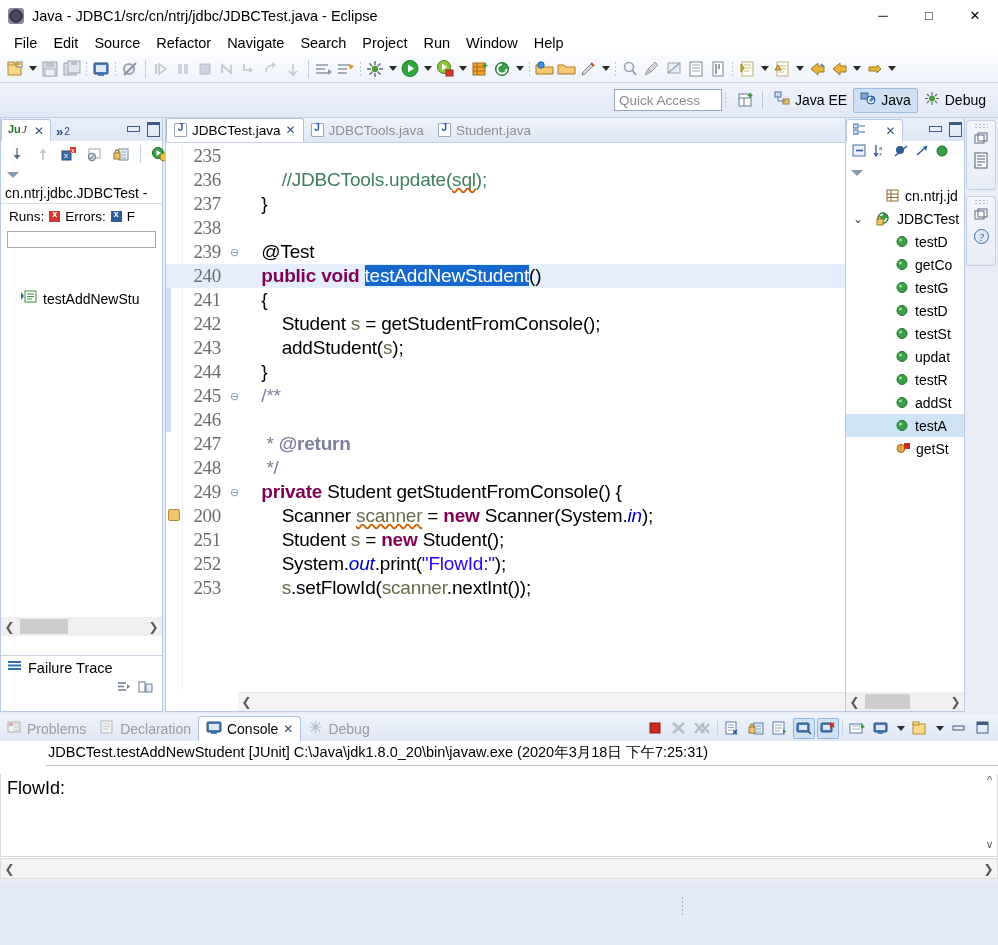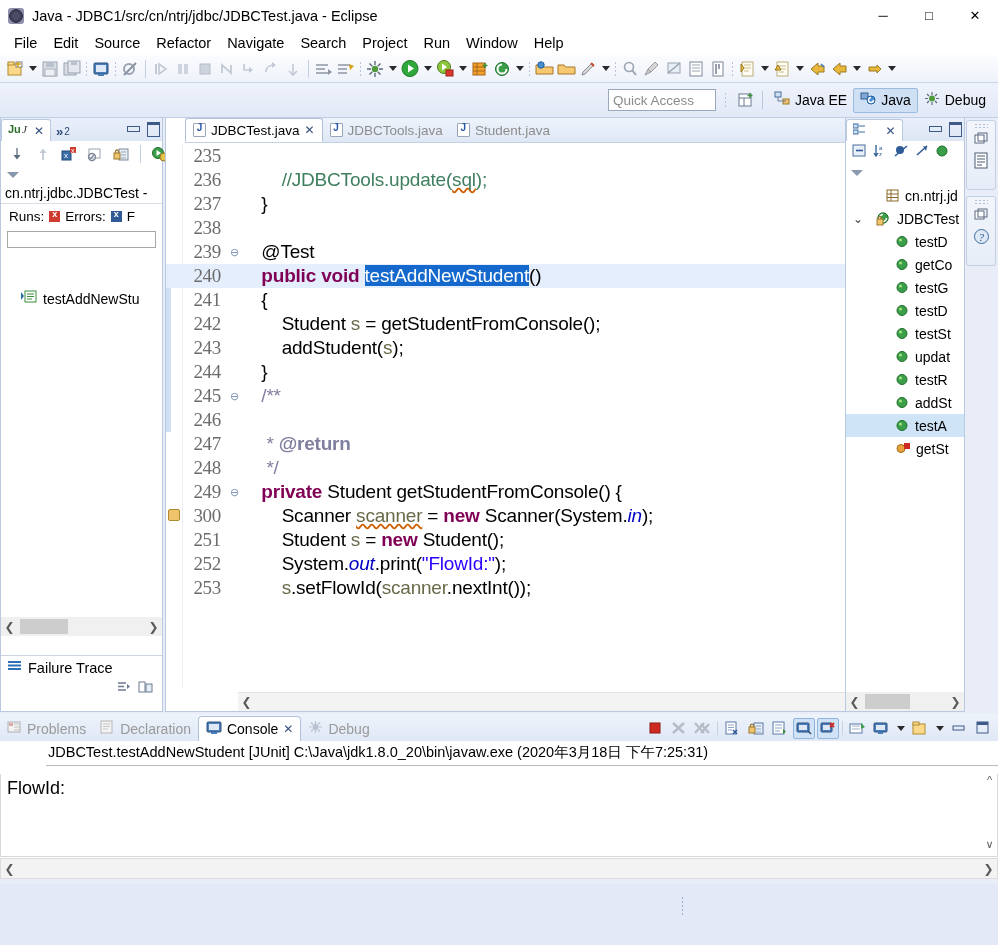--- a/index.html
+++ b/index.html
@@ -68,21 +68,21 @@
 
   
   #perspbar {
     position: absolute; left: 0; top: 83px; width: 998px; height: 35px;
     background: linear-gradient(#eef2fb, #e2e9f7);
     border-bottom: 1px solid #c2cee4;
     display: flex; align-items: center; justify-content: flex-end; padding-right: 6px;
   }
   #quickaccess {
     width: 108px; height: 22px; background: #fff; border: 1px solid #9aa8bd;
-    font-size: 13.5px; color: #8b8b8b; padding: 2px 4px; margin-right: 6px;
+    font-size: 13.5px; color: #8b8b8b; padding: 2px 4px; 
     display: flex; align-items: center;
   }
   .persp {
     display: flex; align-items: center; gap: 4px; height: 25px;
     padding: 2px 6px; font-size: 14px; color: #000; white-space: nowrap;
   }
   .persp.active { background: #cfe0f5; border: 1px solid #9dbbdf; border-radius: 2px; }
   .psep { width: 1px; height: 18px; background: #b9c6dd; margin: 0 5px; }
 
   
@@ -149,21 +149,21 @@
   #failure-trace {
     position: absolute; left: 0; bottom: 0; width: 161px; height: 56px;
     border-top: 1px solid #ccd4e2; background: #fff;
   }
   #ft-head { display: flex; align-items: center; gap: 6px; padding: 4px 6px; font-size: 14.5px; }
   #ft-tools { display: flex; justify-content: flex-end; gap: 6px; padding-right: 8px; }
 
   
   #editor {
     position: absolute; left: 165px; top: 118px; width: 768px; height: 594px;
-    background: #fff; border: 1px solid #b9c9e0; border-top: none; padding-left: 19px;
+    background: #fff; border: 1px solid #b9c9e0; border-top: none;
   }
   #editor-tabs {
     height: 25px; background: linear-gradient(#eef3fb, #dfe8f6);
     display: flex; align-items: flex-end; position: relative;
     border-bottom: 1px solid #c4d0e4;
   }
   .etab {
     display: flex; align-items: center; gap: 5px; height: 24px; padding: 0 7px;
     font-size: 13.5px; color: #8d8d8d; white-space: nowrap;
   }
@@ -805,21 +805,21 @@
           <span class="lnum">248</span>
           <span class="fold"></span>
           <span class="ctext"><span class="jd">     */</span></span>
         </div>
         <div class="cline">
           <span class="lnum">249</span>
           <span class="fold">⊖</span>
           <span class="ctext"><span>    </span><span class="kw">private </span><span>Student getStudentFromConsole() {</span></span>
         </div>
         <div class="cline">
-          <span class="lnum">300</span>
+          <span class="lnum">200</span>
           <span class="fold"></span>
           <span class="ctext"><span>        Scanner </span><span class="loc sq">scanner</span><span> = </span><span class="kw">new </span><span>Scanner(System.</span><span class="fld">in</span><span>);</span></span>
           <span style="position: absolute; left: 2px; top: 5px; width: 12px; height: 12px; background: rgb(240, 195, 109); border: 1px solid rgb(176, 139, 46); border-radius: 2px;"></span>
         </div>
         <div class="cline">
           <span class="lnum">251</span>
           <span class="fold"></span>
           <span class="ctext"><span>        Student </span><span class="loc">s</span><span> = </span><span class="kw">new </span><span>Student();</span></span>
         </div>
         <div class="cline">

